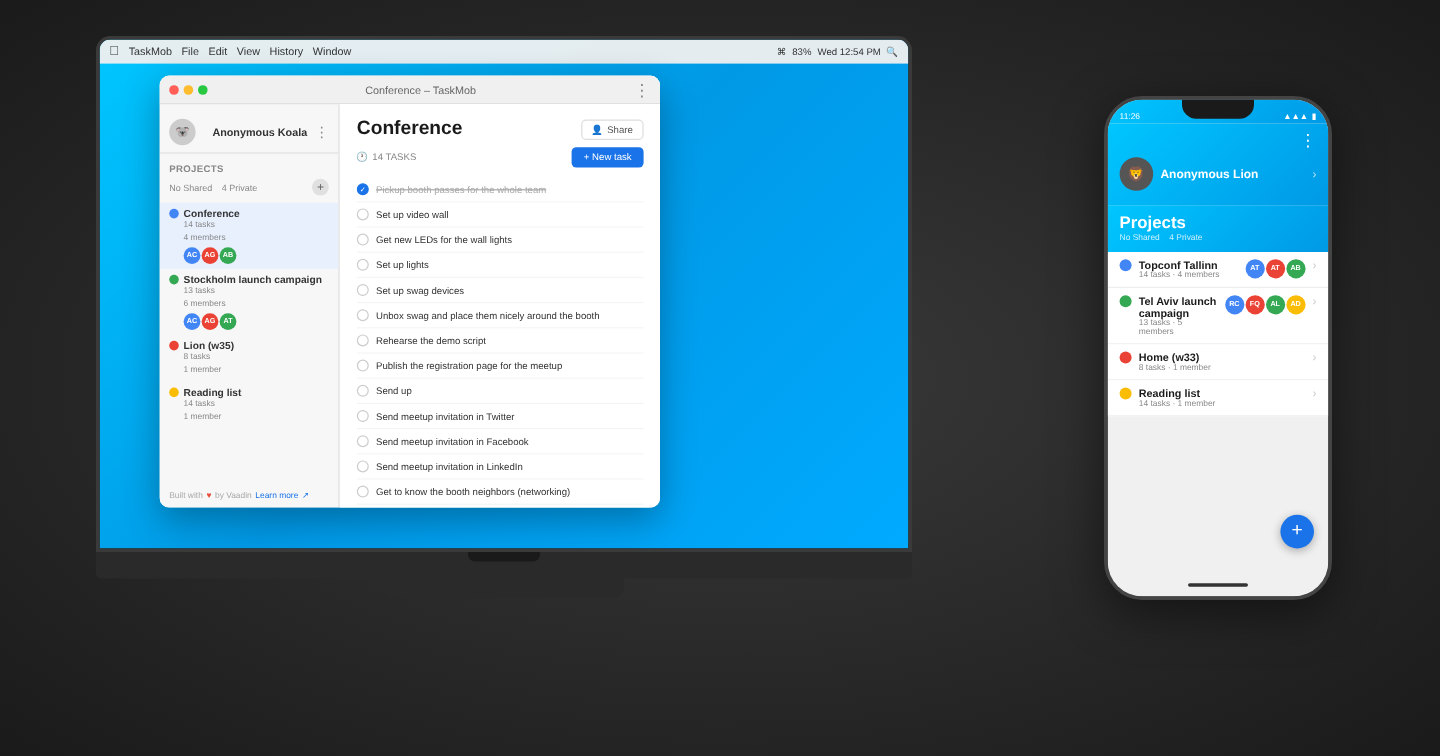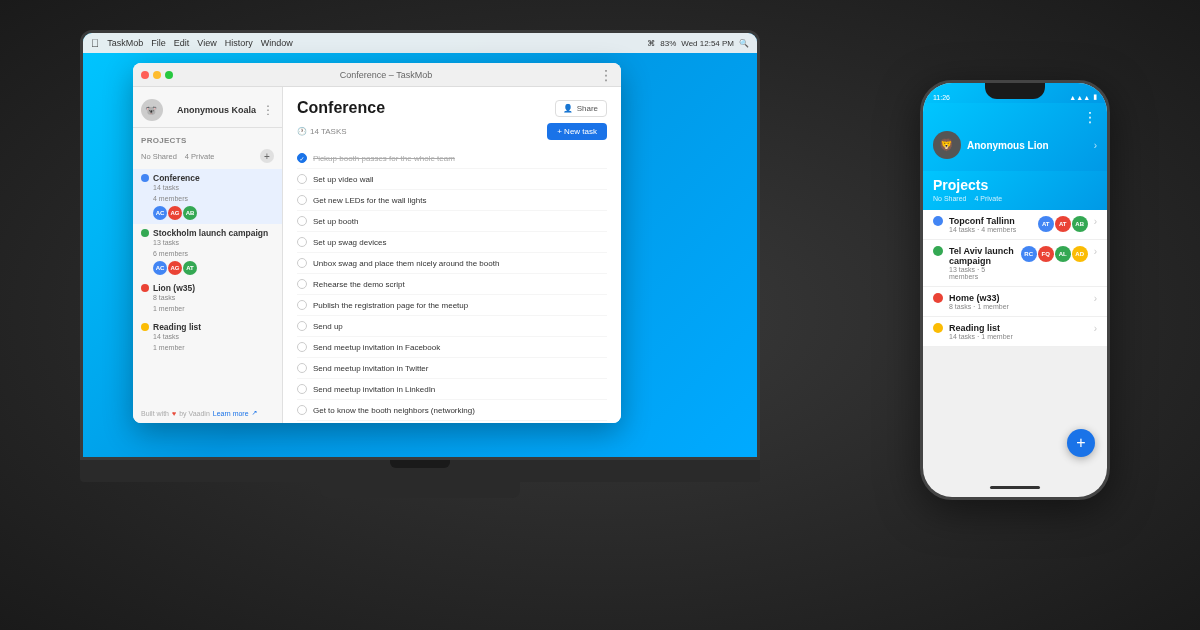--- a/index.html
+++ b/index.html
@@ -95,21 +95,21 @@
       background: #2a2a2a;
       margin: 0 auto;
       border-radius: 0 0 8px 8px;
     }
 
     
     .app-window {
       position: absolute;
       top: 30px;
       left: 50px;
-      width: 488px;
+      width: 417px;
       height: 360px;
       background: #fff;
       border-radius: 8px;
       box-shadow: 0 10px 30px rgba(0,0,0,0.3);
       overflow: hidden;
       display: flex;
       flex-direction: column;
     }
 
     .window-titlebar {
@@ -721,21 +721,21 @@
     <span class="task-text ">Set up video wall</span>
     <span class="task-more">⋯</span>
   </li>
                 <li class="task-item">
     <div class="task-check "></div>
     <span class="task-text ">Get new LEDs for the wall lights</span>
     <span class="task-more">⋯</span>
   </li>
                 <li class="task-item">
     <div class="task-check "></div>
-    <span class="task-text ">Set up booth</span>
+    <span class="task-text ">Set up lights</span>
     <span class="task-more">⋯</span>
   </li>
                 <li class="task-item">
     <div class="task-check "></div>
     <span class="task-text ">Set up swag devices</span>
     <span class="task-more">⋯</span>
   </li>
                 <li class="task-item">
     <div class="task-check "></div>
     <span class="task-text ">Unbox swag and place them nicely around the booth</span>
@@ -751,26 +751,26 @@
     <span class="task-text ">Publish the registration page for the meetup</span>
     <span class="task-more">⋯</span>
   </li>
                 <li class="task-item">
     <div class="task-check "></div>
     <span class="task-text ">Send up</span>
     <span class="task-more">⋯</span>
   </li>
                 <li class="task-item">
     <div class="task-check "></div>
+    <span class="task-text ">Send meetup invitation in Twitter</span>
+    <span class="task-more">⋯</span>
+  </li>
+                <li class="task-item">
+    <div class="task-check "></div>
     <span class="task-text ">Send meetup invitation in Facebook</span>
-    <span class="task-more">⋯</span>
-  </li>
-                <li class="task-item">
-    <div class="task-check "></div>
-    <span class="task-text ">Send meetup invitation in Twitter</span>
     <span class="task-more">⋯</span>
   </li>
                 <li class="task-item">
     <div class="task-check "></div>
     <span class="task-text ">Send meetup invitation in LinkedIn</span>
     <span class="task-more">⋯</span>
   </li>
                 <li class="task-item">
     <div class="task-check "></div>
     <span class="task-text ">Get to know the booth neighbors (networking)</span>

